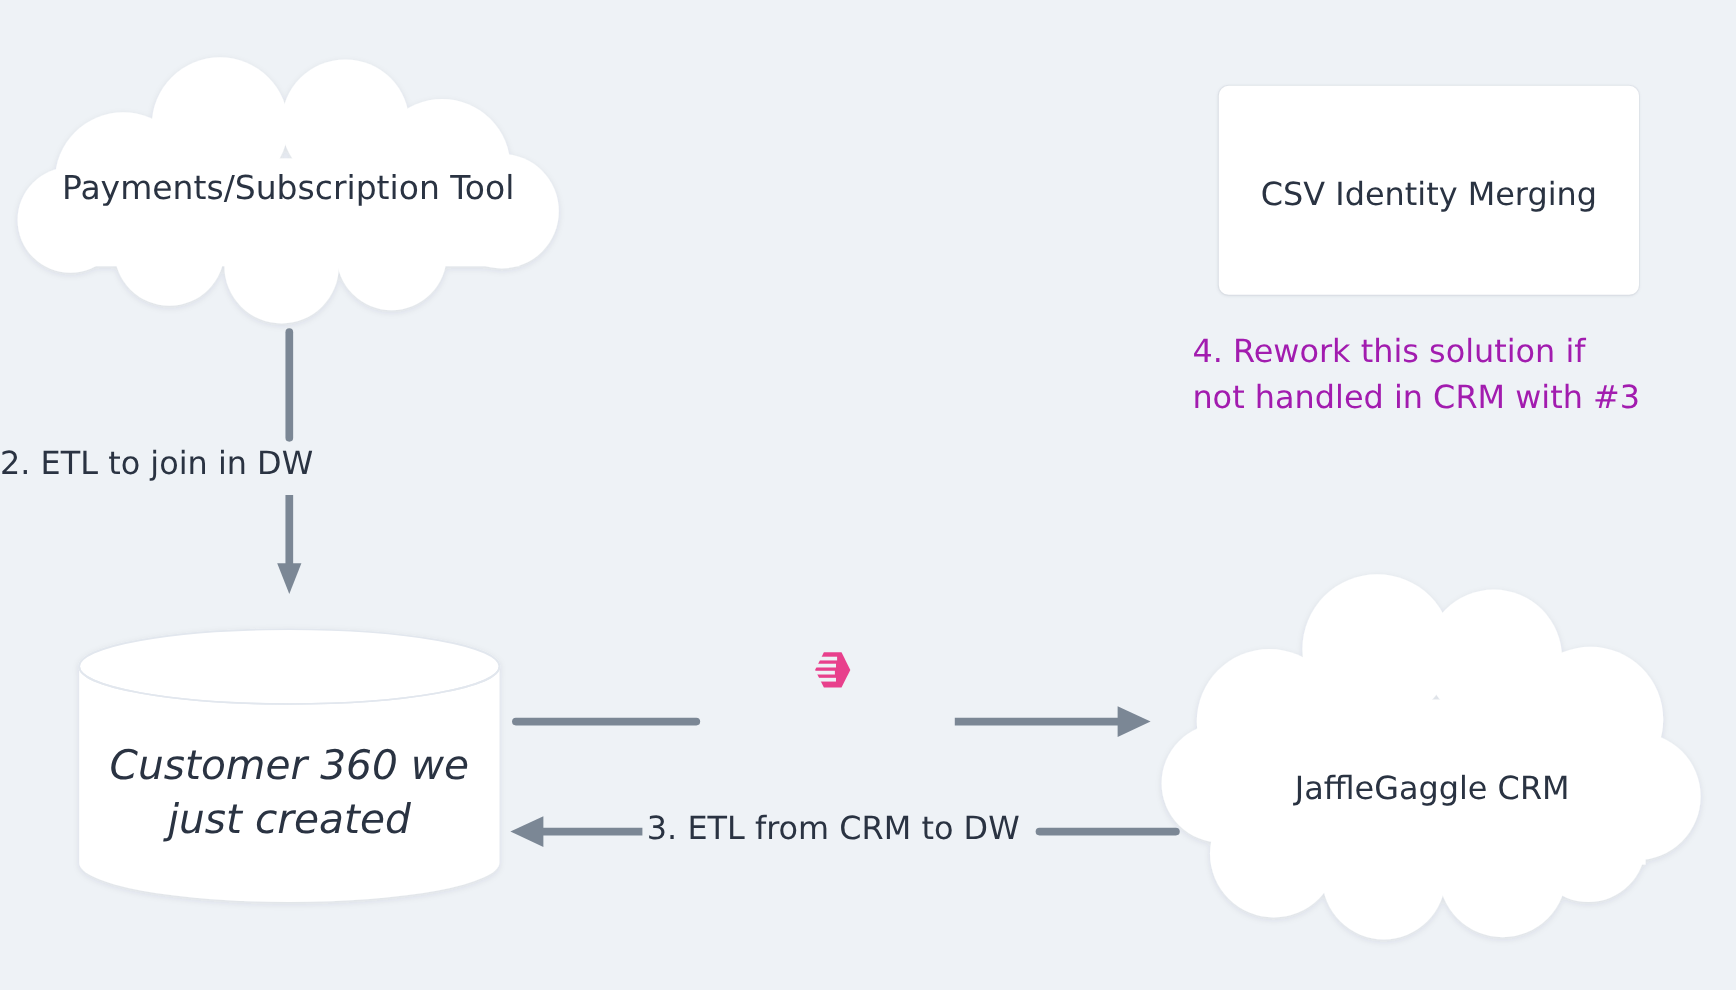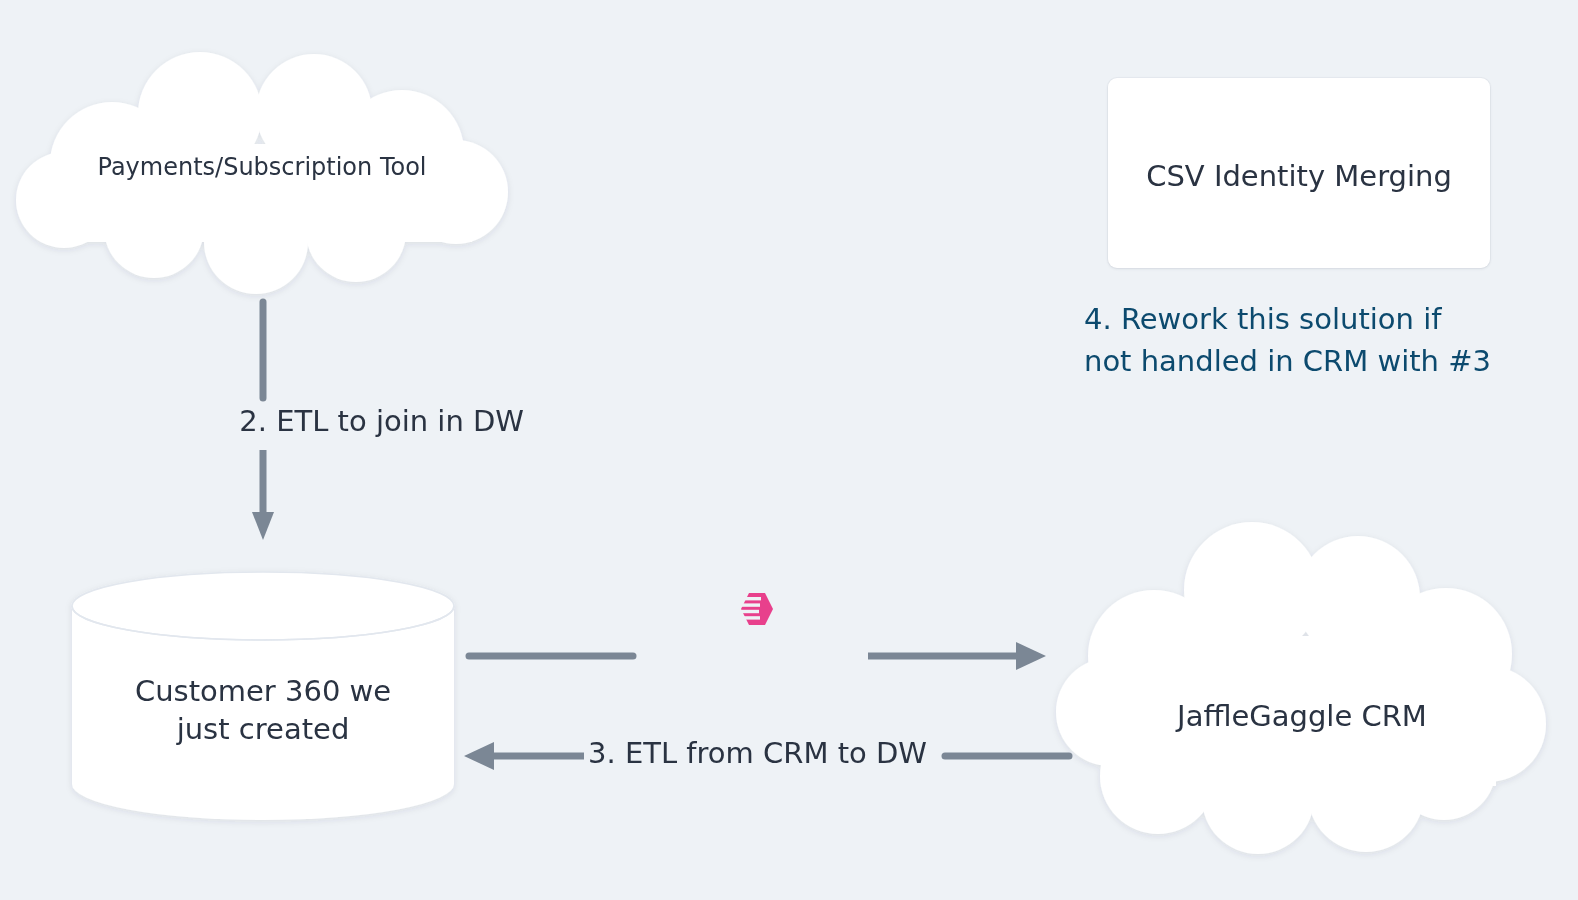--- a/index.html
+++ b/index.html
@@ -65,21 +65,21 @@
     position: absolute;
     color: #2a3342;
     white-space: nowrap;
     z-index: 5;
     pointer-events: none;
   }
 
   
   .annotation {
     position: absolute;
-    color: #0c4a6e;
+    color: #a21caf;
     line-height: 1.46;
     z-index: 5;
     white-space: pre-line;
   }
 
   
   .logo-mark {
     position: absolute;
     z-index: 7;
   }
@@ -104,51 +104,51 @@
         <circle cx="452" cy="140" r="52" fill="#ffffff"></circle>
         <circle cx="108" cy="112" r="62" fill="#ffffff"></circle>
         <circle cx="60" cy="148" r="48" fill="#ffffff"></circle>
         <circle cx="150" cy="176" r="50" fill="#ffffff"></circle>
         <circle cx="252" cy="190" r="52" fill="#ffffff"></circle>
         <circle cx="352" cy="180" r="50" fill="#ffffff"></circle>
         <rect x="50" y="92" width="418" height="98" fill="#ffffff"></rect>
       </g>
     </svg>
   </div>
-  <div class="node-label" style="left:4px; top:152px; width:516px; font-size:24px;">Payments/Subscription Tool</div>
+  <div class="node-label" style="left:4px; top:152px; width:516px; font-size:30px;">Payments/Subscription Tool</div>
 
   <div class="box-node" style="left:1108px; top:78px; width:382px; height:190px;"></div>
   <div class="node-label" style="left:1108px; top:157px; width:382px; font-size:29px;">CSV Identity Merging</div>
 
   <div class="annotation" style="left:1084px; top:298px; width:470px; font-size:29px;">4. Rework this solution if
 not handled in CRM with #3</div>
 
   <div class="conn" style="left:252px; top:300px; width:22px; height:100px;">
     <svg width="22" height="100" viewBox="0 0 22 100">
       <line x1="11" y1="2" x2="11" y2="98" stroke="#7b8795" stroke-width="7" stroke-linecap="round"></line>
     </svg>
   </div>
-  <div class="edge-label" style="left:0px; top:404px; width:524px; text-align:right; font-size:29px;">2. ETL to join in DW</div>
+  <div class="edge-label" style="left:0px; top:404px; width:524px; text-align:left; font-size:29px;">2. ETL to join in DW</div>
   <div class="conn" style="left:252px; top:448px; width:22px; height:96px;">
     <svg width="22" height="96" viewBox="0 0 22 96">
       <line x1="11" y1="2" x2="11" y2="68" stroke="#7b8795" stroke-width="7" stroke-linecap="butt"></line>
       <path d="M 11 92 L 0 64 L 22 64 Z" fill="#7b8795"></path>
     </svg>
   </div>
 
   <div class="cylinder" style="left:70px; top:570px; width:386px; height:250px;">
     <svg width="386" height="250" viewBox="0 0 386 250" aria-hidden="true">
       <g filter="url(#softshadow)">
         <path d="M 2 36 L 2 214 A 191 36 0 0 0 384 214 L 384 36 Z" fill="#ffffff"></path>
         <ellipse cx="193" cy="36" rx="191" ry="34" fill="#ffffff" stroke="#e2e7ee" stroke-width="1.5"></ellipse>
       </g>
       <path d="M 2 36 A 191 34 0 0 0 384 36" fill="none" stroke="#e2e7ee" stroke-width="1.5"></path>
     </svg>
   </div>
-  <div class="node-label" style="left:70px; top:672px; width:386px; font-size:29px;">Customer 360 we
+  <div class="node-label" style="left:70px; top:672px; width:386px; font-size:37px;font-style:italic;">Customer 360 we
 just created</div>
 
   <div class="cloud" style="left:1046px; top:516px; width:512px; height:338px;">
     <svg width="512" height="338" viewBox="0 0 512 338" aria-hidden="true">
       <g filter="url(#softshadow)">
         <circle cx="206" cy="74" r="68" fill="#ffffff"></circle>
         <circle cx="312" cy="82" r="62" fill="#ffffff"></circle>
         <circle cx="400" cy="138" r="66" fill="#ffffff"></circle>
         <circle cx="442" cy="208" r="58" fill="#ffffff"></circle>
         <circle cx="108" cy="140" r="66" fill="#ffffff"></circle>

